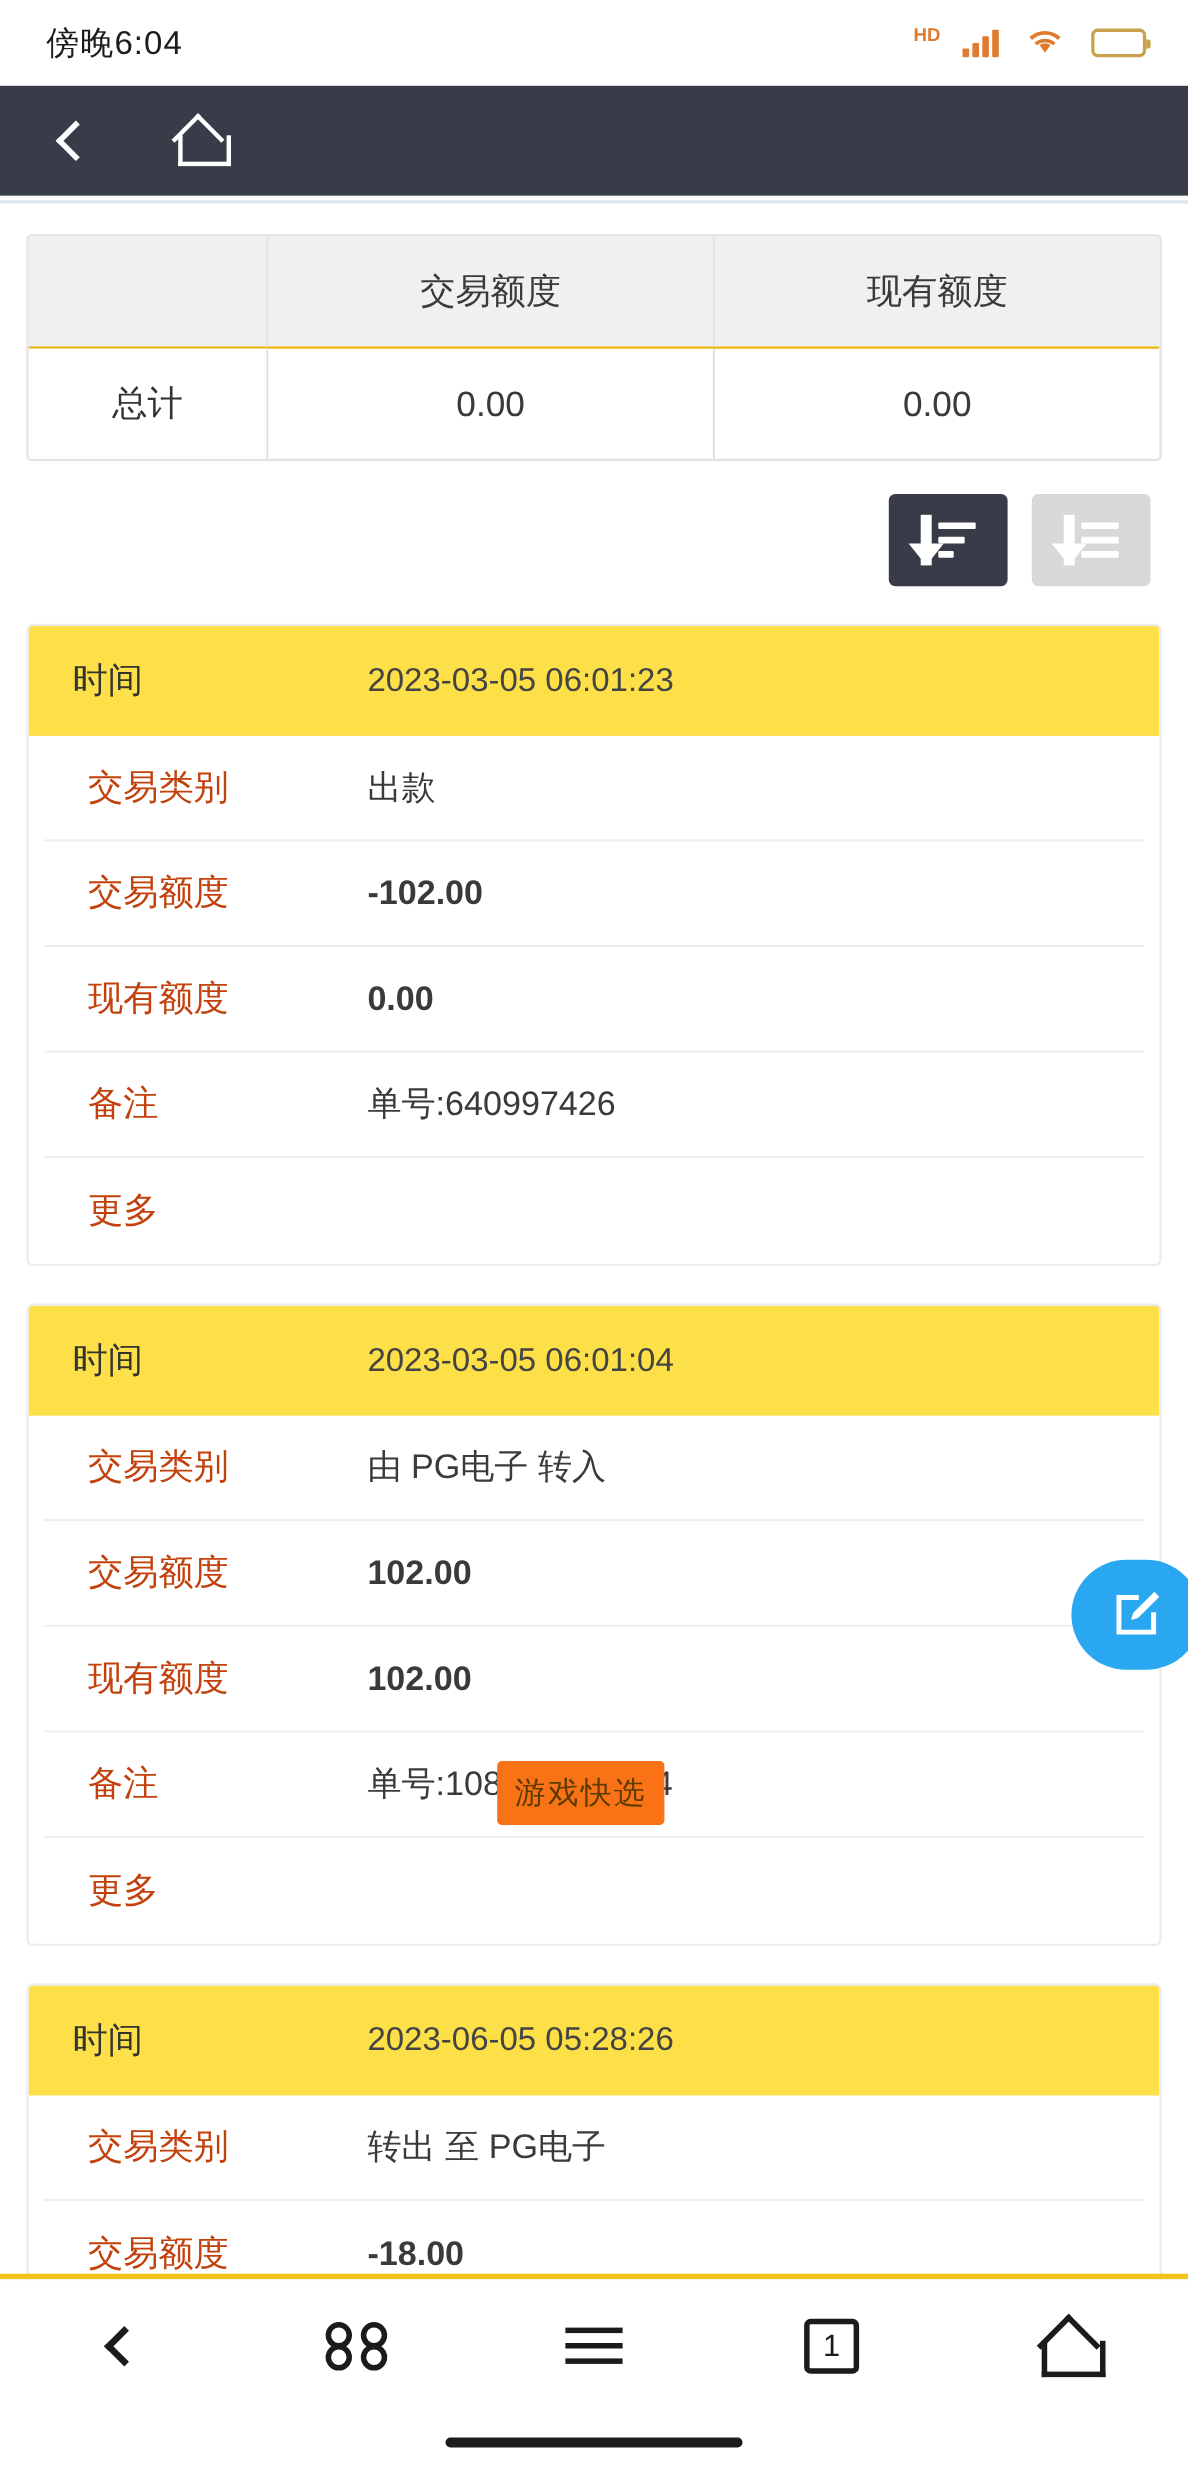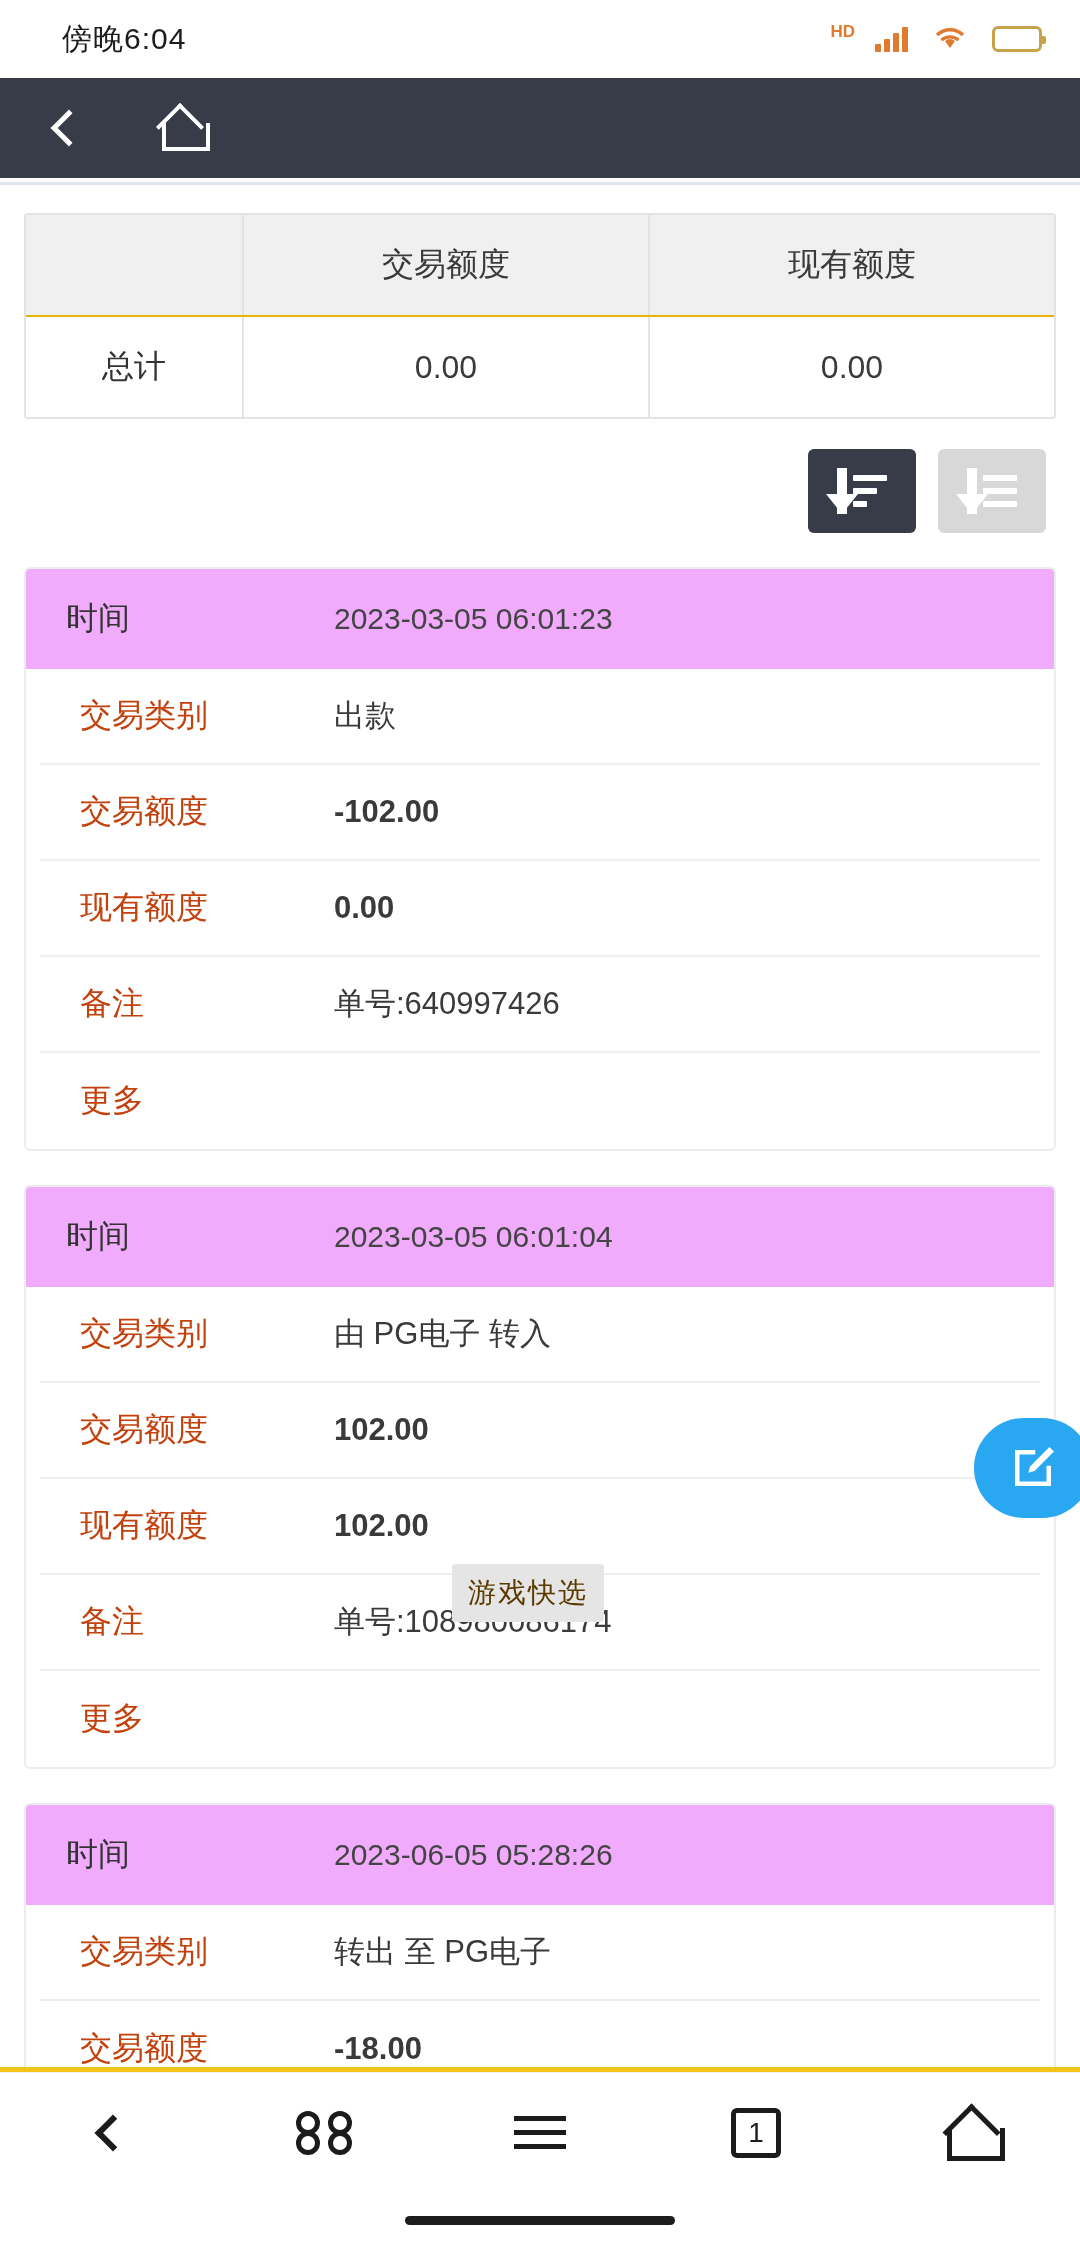--- a/index.html
+++ b/index.html
@@ -19,21 +19,21 @@
     flex-direction: column;
   }
 
   
   .statusbar {
     height: 78px;
     flex: 0 0 78px;
     display: flex;
     align-items: center;
     justify-content: space-between;
-    padding: 0 38px 0 62px;
+    padding: 0 38px 0 42px;
     background: #ffffff;
     color: #222;
   }
   .status-time {
     font-size: 30px;
     letter-spacing: 1px;
     color: #1c1c1c;
   }
   .status-right {
     display: flex;
@@ -220,21 +220,21 @@
   
   .cards { margin-top: 34px; }
   .card {
     margin: 0 24px 34px 24px;
     border: 2px solid #ececec;
     border-radius: 6px;
     background: #ffffff;
     overflow: hidden;
   }
   .card .card-head {
-    background: #f0abfc;
+    background: #fde047;
     display: flex;
     align-items: center;
     padding: 28px 40px;
   }
   .card .card-head .k {
     width: 268px;
     font-size: 32px;
     color: #333;
   }
   .card .card-head .v {
@@ -273,22 +273,22 @@
     display: flex;
     align-items: center;
     justify-content: center;
   }
   .fab svg { width: 54px; height: 54px; }
 
   
   .game-tag {
     position: absolute;
     left: 452px;
-    top: 1386px;
-    background: #e5e5e5;
+    top: 1423px;
+    background: #f97316;
     color: #5b3b00;
     font-size: 28px;
     padding: 10px 16px;
     border-radius: 4px;
     letter-spacing: 2px;
   }
 
   
   .yellow-rule {
     position: absolute;

